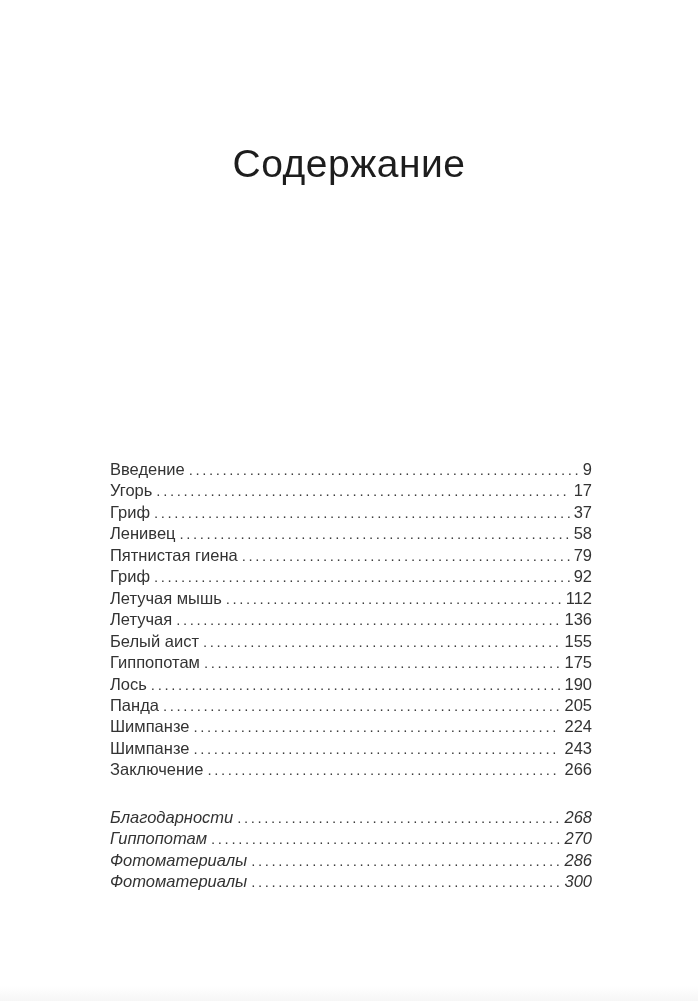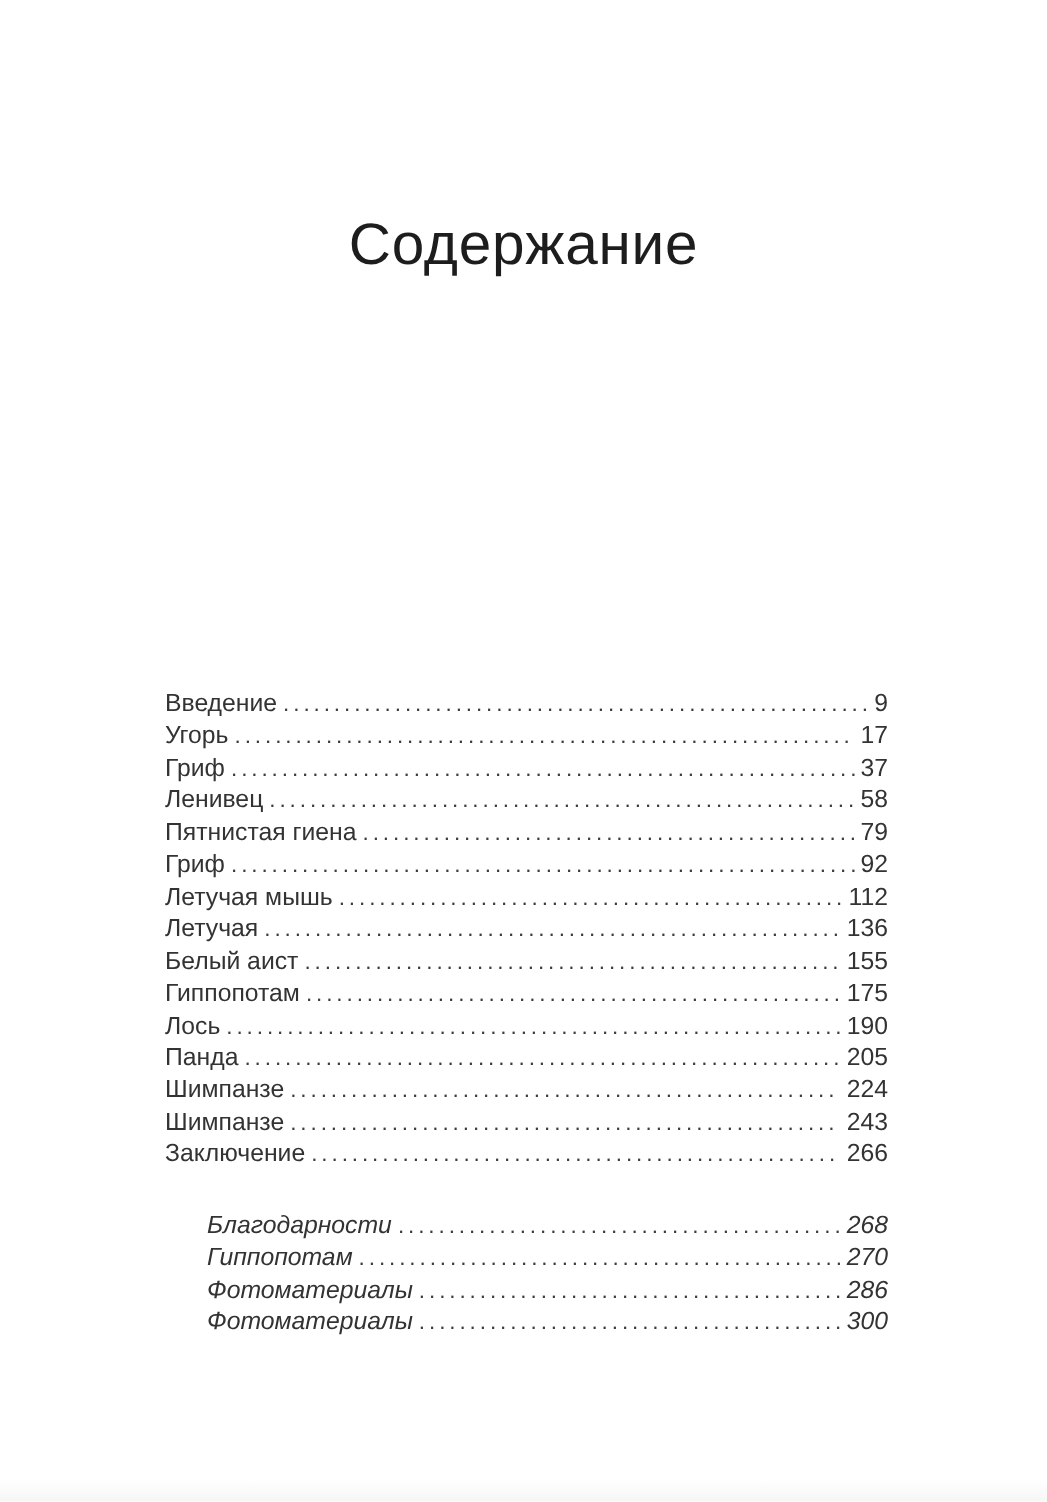--- a/index.html
+++ b/index.html
@@ -33,21 +33,20 @@
   .toc {
     position: absolute;
     top: 459px;
     left: 110px;
     right: 106px;
   }
   .toc-group { }
   .toc-group.appendix {
     margin-top: 26px;
     font-style: italic;
-    margin-left: 28px;
   }
   .toc-row {
     display: flex;
     align-items: flex-end;
     font-size: 16.5px;
     line-height: 21.45px;
     color: #333333;
     white-space: nowrap;
   }
   .toc-row .label {

